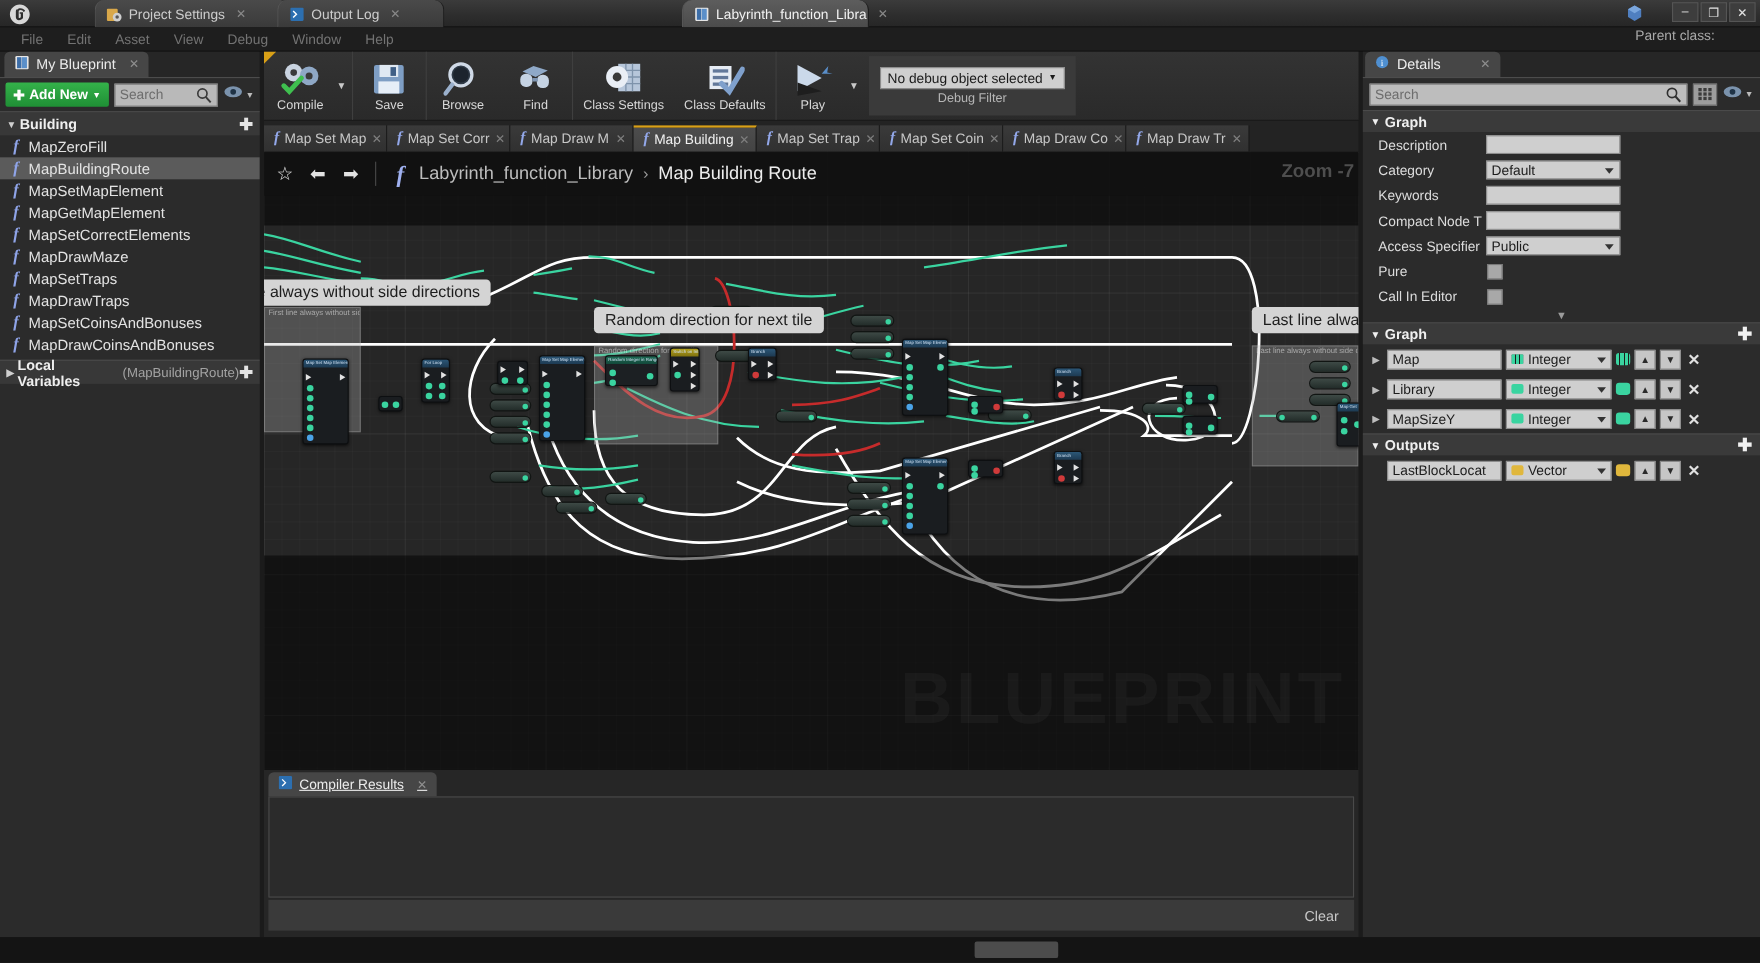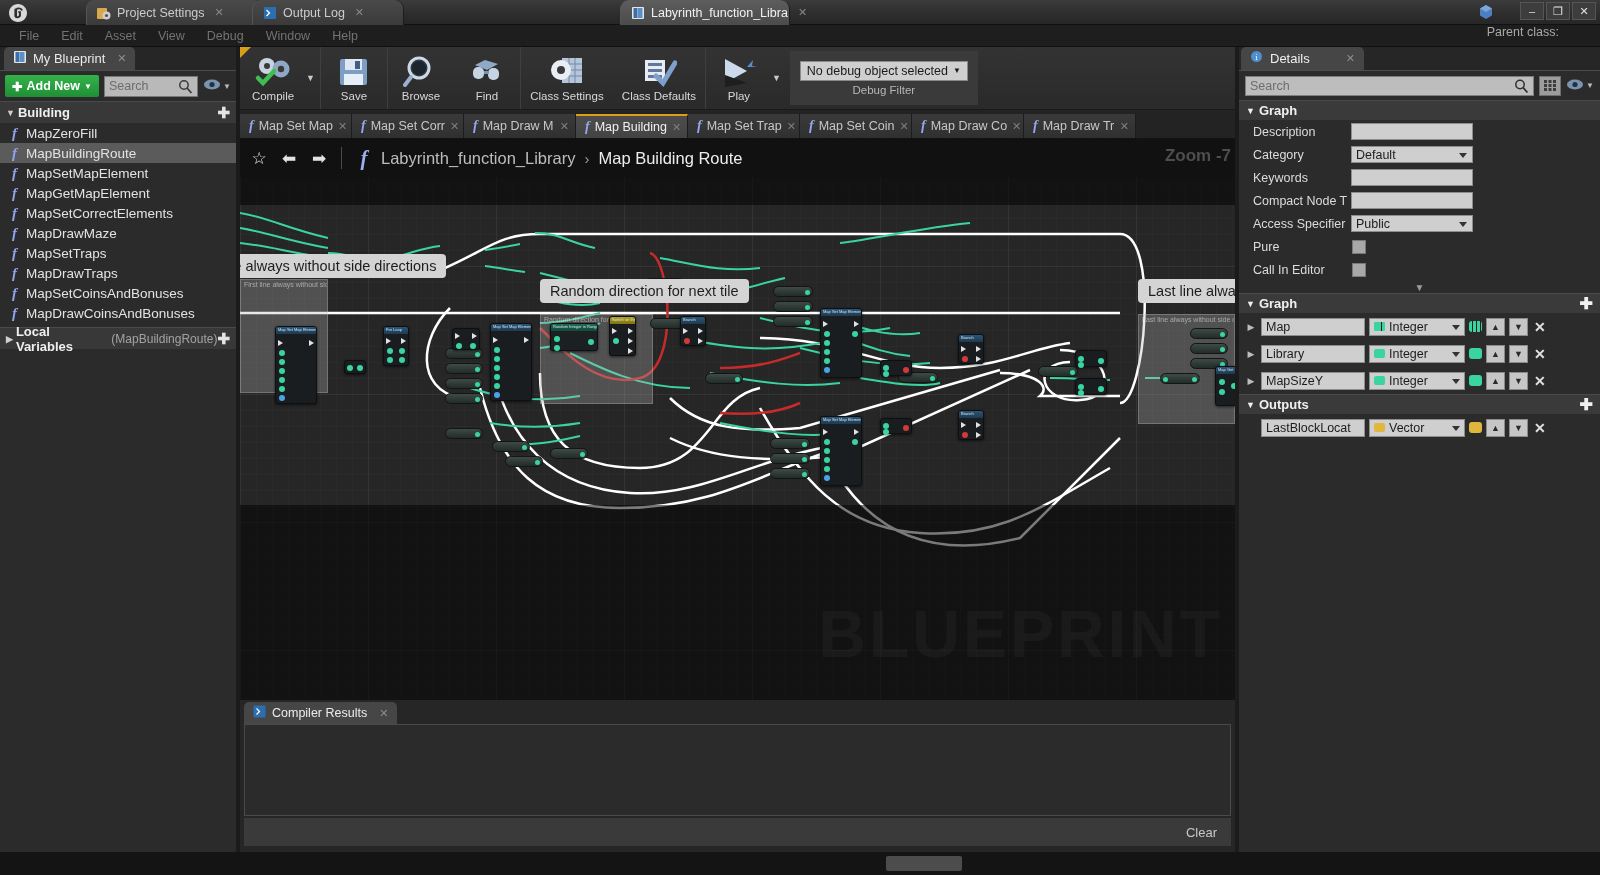--- a/index.html
+++ b/index.html
@@ -327,21 +327,21 @@
   }
   .pinsw { width: 13px; height: 11px; border-radius: 3px; }
   .arrbtn { width:19px;height:18px;background:#c6c6c6;border:1px solid #8a8a8a;display:flex;align-items:center;justify-content:center;color:#2a2a2a;font-size:9px;}
   .xbtn { color:#e0e0e0; font-size:14px; font-weight:bold; margin-left: 2px; }
 
   
   .compwrap { position: absolute; left: 240px; top: 700px; width: 995px; height: 152px; background: #262626; }
   .comp-tab {
     position:absolute; left:4px; top:2px; height:22px; display:flex; align-items:center; gap:6px;
     padding: 0 9px; background:#464646; color:#ececec; font-size:12.5px;
-    border-top-left-radius:5px; border-top-right-radius:5px;
+    border-top-left-radius:5px; border-top-right-radius:5px;text-decoration:underline;
   }
   .comp-body { position:absolute; left:4px; top:24px; width: 987px; height: 92px; background:#2b2b2b; border:1px solid #4a4a4a; }
   .comp-footer {
     position:absolute; left:4px; top:118px; width: 987px; height: 28px; background:#3a3a3a;
     display:flex; align-items:center; justify-content:flex-end; padding-right: 14px;
     color:#c8c8c8; font-size:13px;
   }
   .hscroll { position:absolute; left:0; bottom:0; width:1600px; height:23px; background:#141414; }
   .hscroll .thumb { position:absolute; left:886px; top:4px; width: 76px; height: 15px; background:#4c4c4c; border-radius:2px;}
 </style>

